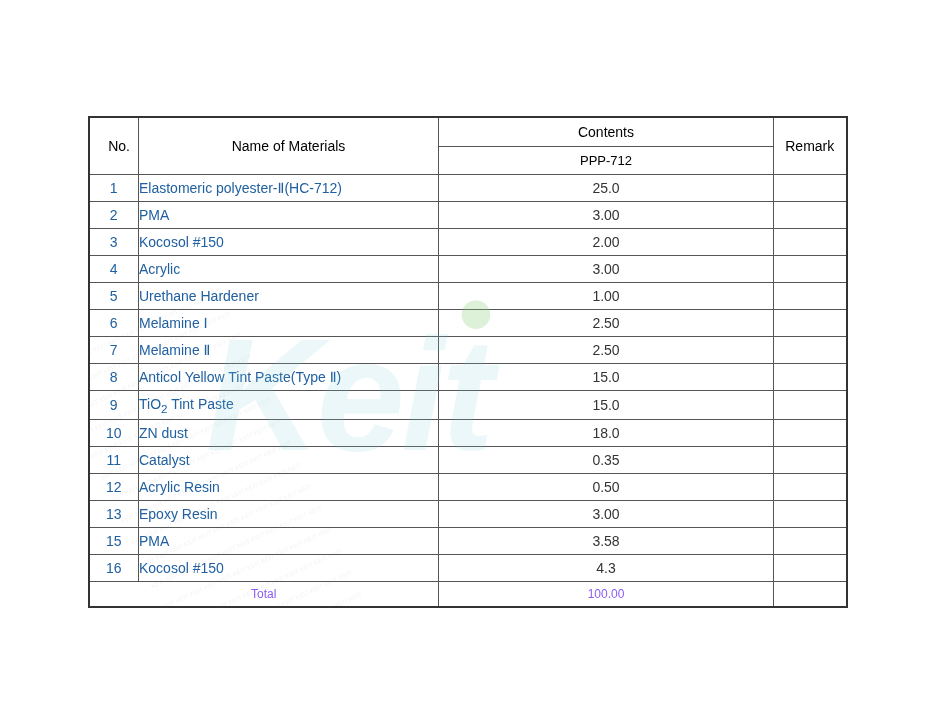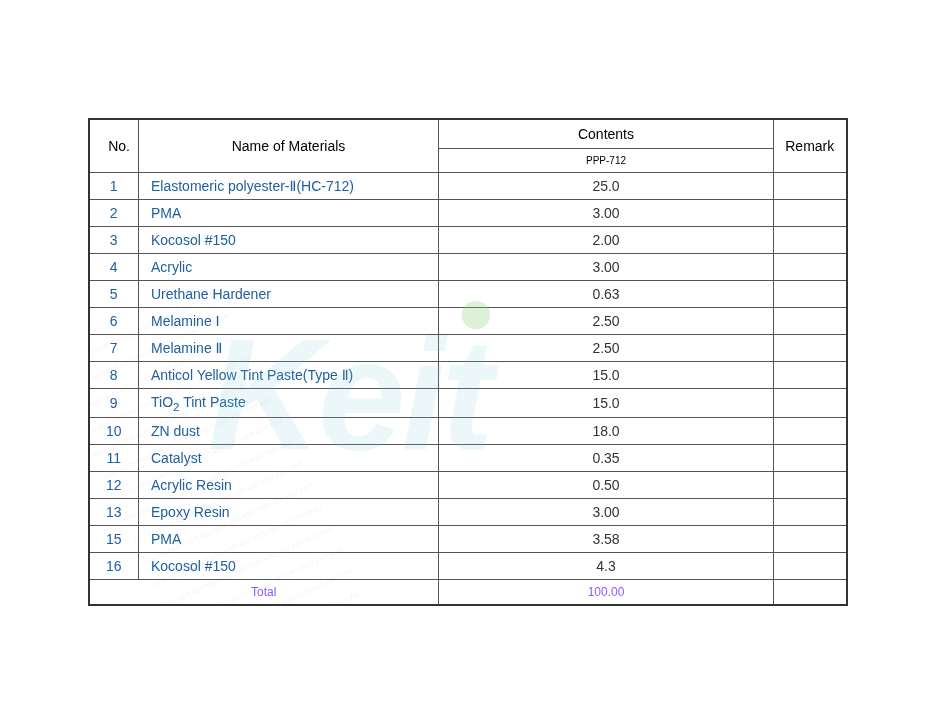--- a/index.html
+++ b/index.html
@@ -60,21 +60,21 @@
     .th-name {
       width: 300px;
       vertical-align: middle;
     }
 
     .th-contents {
       border-bottom: 1px solid #555;
     }
 
     .th-ppp {
-      font-size: 10px;
+      font-size: 13px;
     }
 
     .th-remark {
       width: 73px;
       vertical-align: middle;
     }
 
     tbody tr td {
       border: 1px solid #555;
       padding: 5px 10px;
@@ -83,21 +83,21 @@
 
     .td-no {
       text-align: center;
       color: #2060a0;
       font-size: 14px;
     }
 
     .td-name {
       text-align: left;
       color: #2060a0;
-      padding-left: 12px;
+      padding-left: 0;
       font-size: 14px;
       margin-left: 20px;
     }
 
     .td-value {
       text-align: center;
       color: #333;
       font-size: 14px;
     }
 
@@ -188,21 +188,21 @@
           </tr>
           <tr>
             <td class="td-no">4</td>
             <td class="td-name">Acrylic</td>
             <td class="td-value">3.00</td>
             <td class="td-remark"></td>
           </tr>
           <tr>
             <td class="td-no">5</td>
             <td class="td-name">Urethane  Hardener</td>
-            <td class="td-value">0.63</td>
+            <td class="td-value">1.00</td>
             <td class="td-remark"></td>
           </tr>
           <tr>
             <td class="td-no">6</td>
             <td class="td-name">Melamine Ⅰ</td>
             <td class="td-value">2.50</td>
             <td class="td-remark"></td>
           </tr>
           <tr>
             <td class="td-no">7</td>

